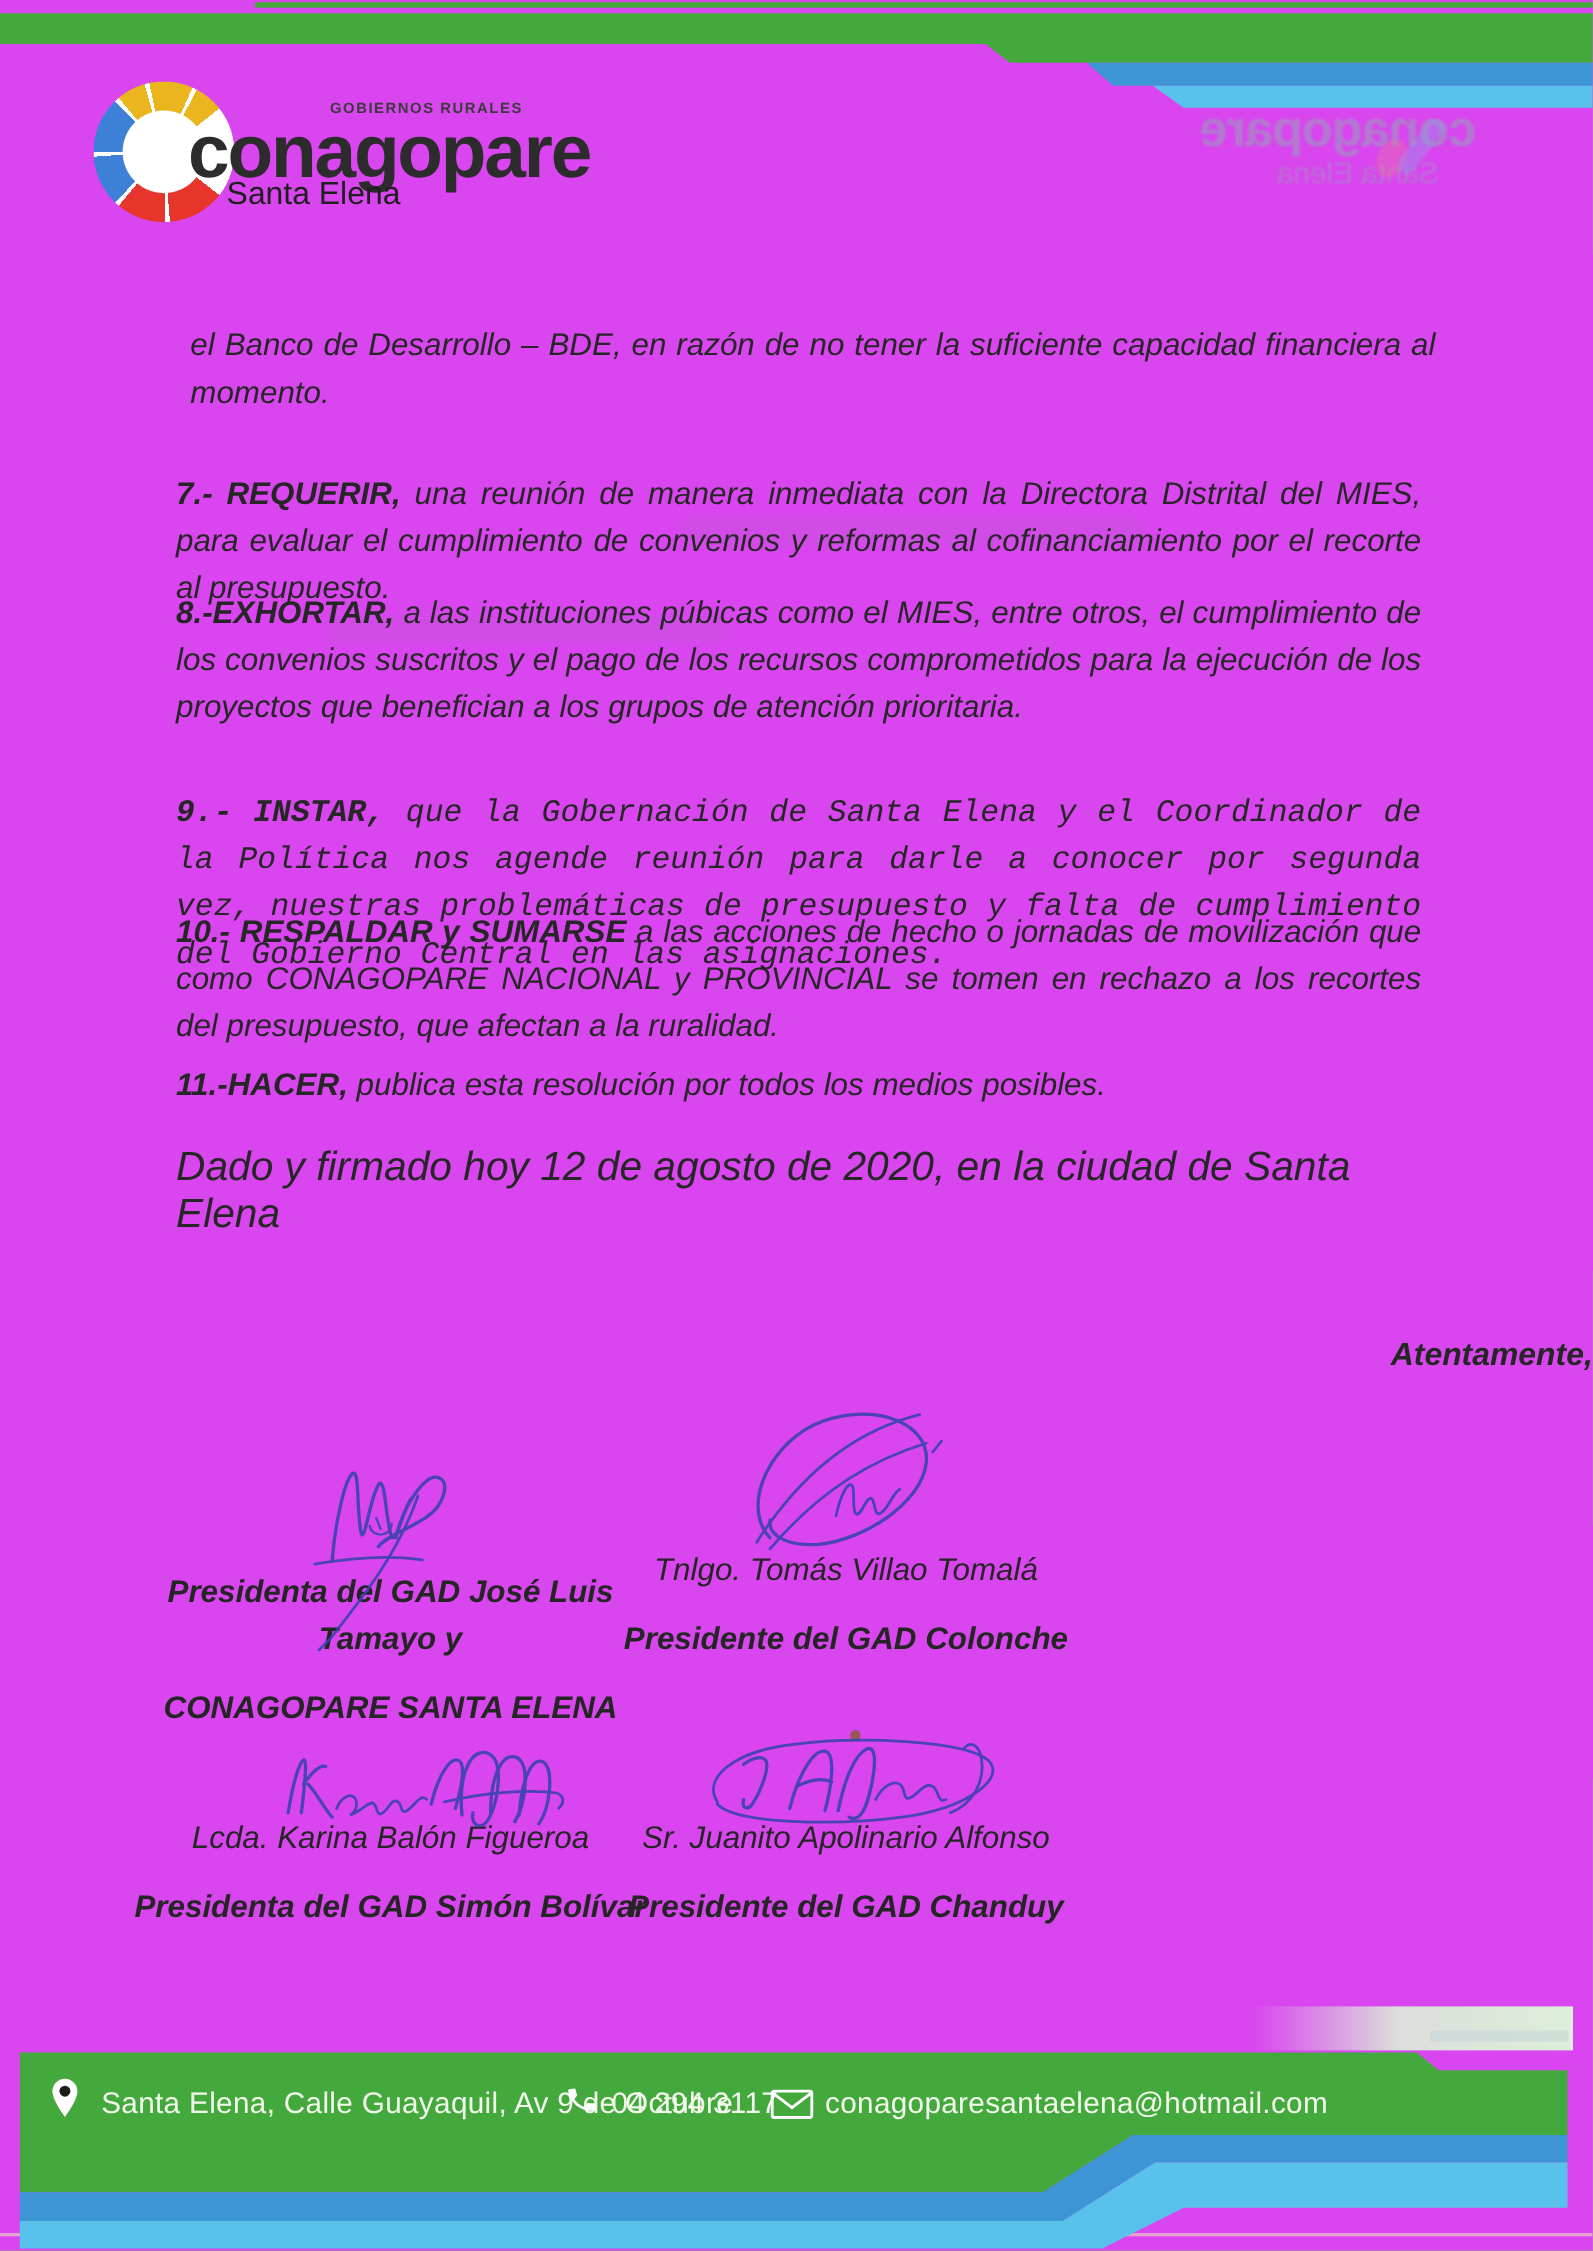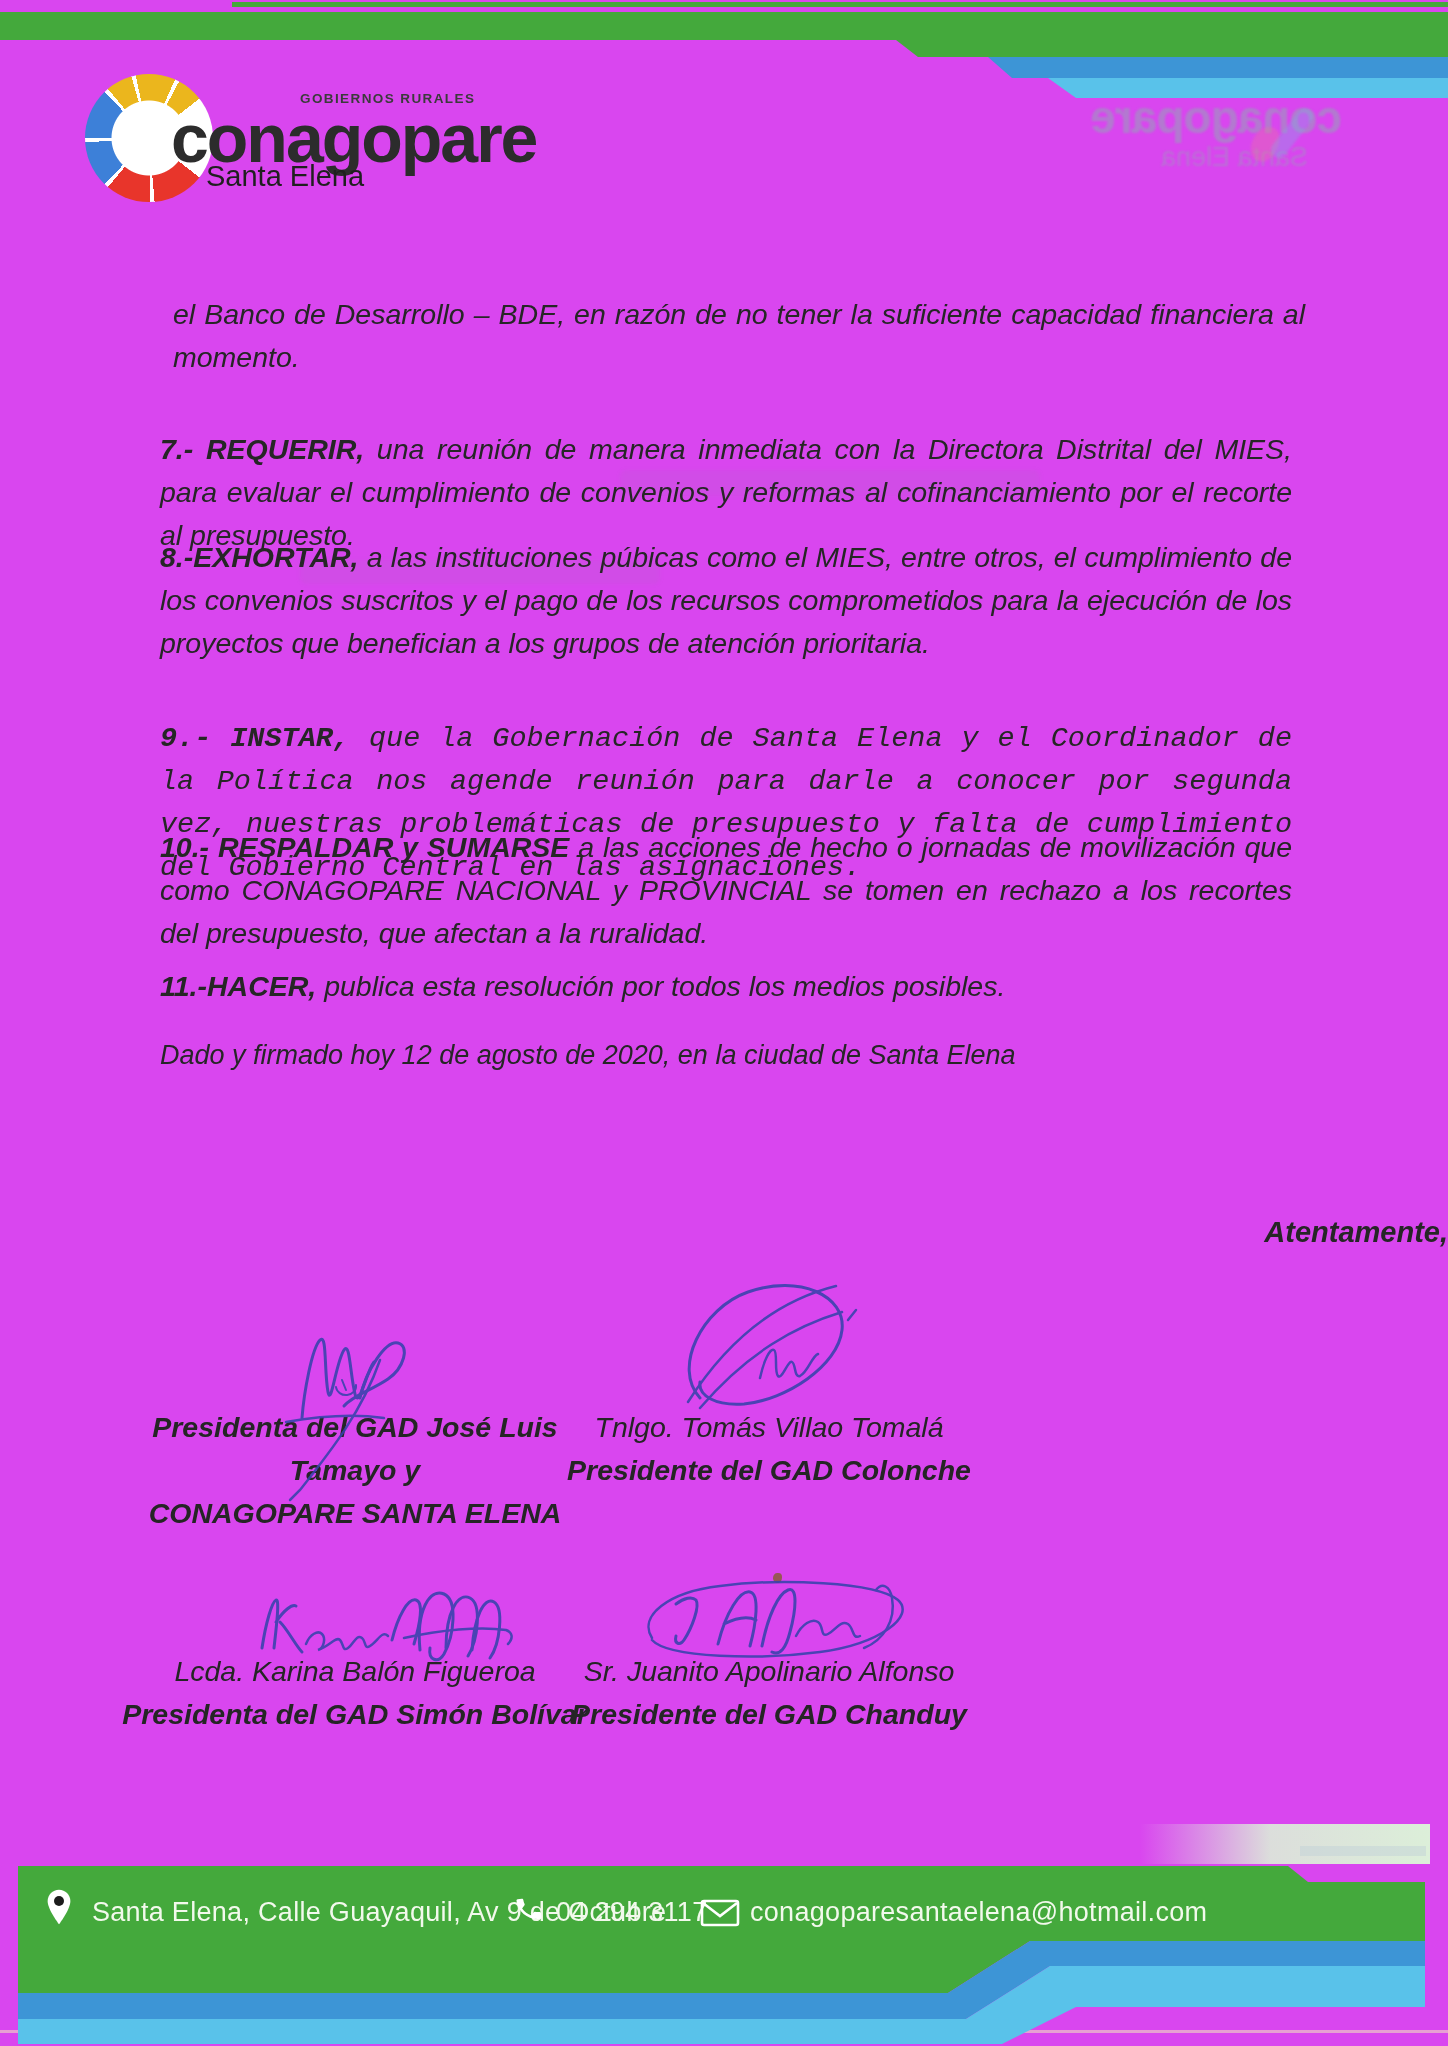--- a/index.html
+++ b/index.html
@@ -29,25 +29,25 @@
   .ghost .g2{font-size:27px;color:rgba(148,164,182,.45);margin-left:34px;}
   .mark-pink{left:1252px;top:126px;width:26px;height:36px;border-radius:60% 40% 55% 45%;
              background:rgba(235,120,150,.33);transform:rotate(18deg);filter:blur(1px);}
   .mark-blue{left:1284px;top:104px;width:16px;height:58px;border-radius:8px;
              background:rgba(130,170,230,.35);transform:rotate(38deg);filter:blur(1px);}
   .smudge{background:rgba(120,150,130,.07);filter:blur(2px);border-radius:6px;}
   
   .para{left:160px;width:1132px;font-style:italic;font-size:28.5px;line-height:43px;
         text-align:justify;color:#262626;}
   .para b{font-weight:bold;}
-  .dateline{left:160px;width:1132px;font-style:italic;font-size:27px;color:#262626;}
+  .dateline{left:160px;width:1132px;font-style:italic;font-size:37px;color:#262626;}
   .closing{left:0;width:1448px;text-align:right;font-style:italic;font-size:29px;color:#262626;font-weight:bold;}
   
   .sigblock{font-style:italic;font-size:28.5px;line-height:43px;text-align:center;color:#252525;}
-  .sigblock .t{font-weight:bold;}
+  .sigblock .t{font-weight:bold;margin-top:20px;}
   #sig-art{left:0;top:0;pointer-events:none;}
   .speck{left:773px;top:1573px;width:9px;height:10px;border-radius:50% 40% 55% 50%;background:#8a5a3a;opacity:.85;}
   
   #footer-art{left:0;top:1816px;}
   .ftext{font-size:27px;color:#f2f9ec;letter-spacing:.3px;}
 </style>
 </head>
 <body>
 
 <div class="page">

